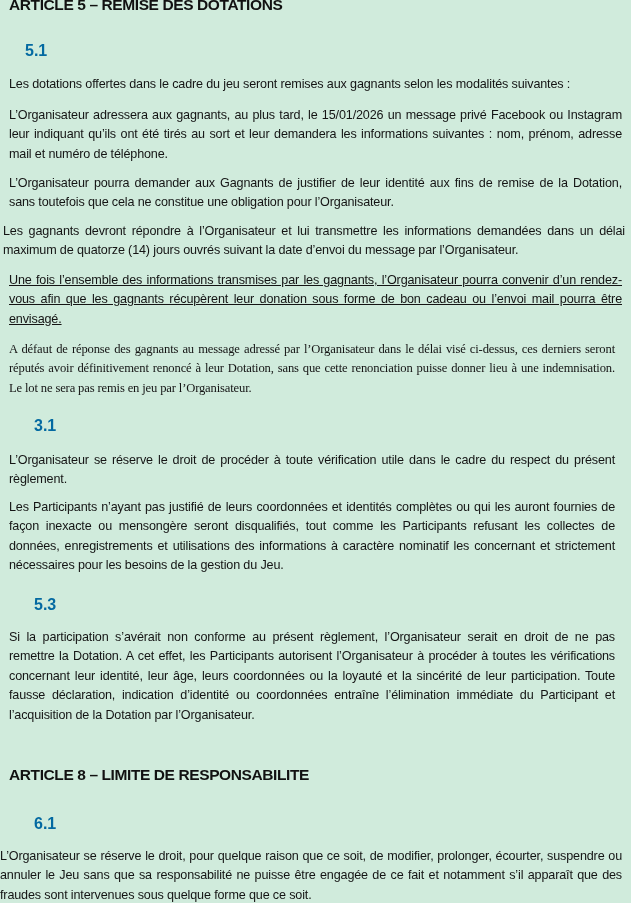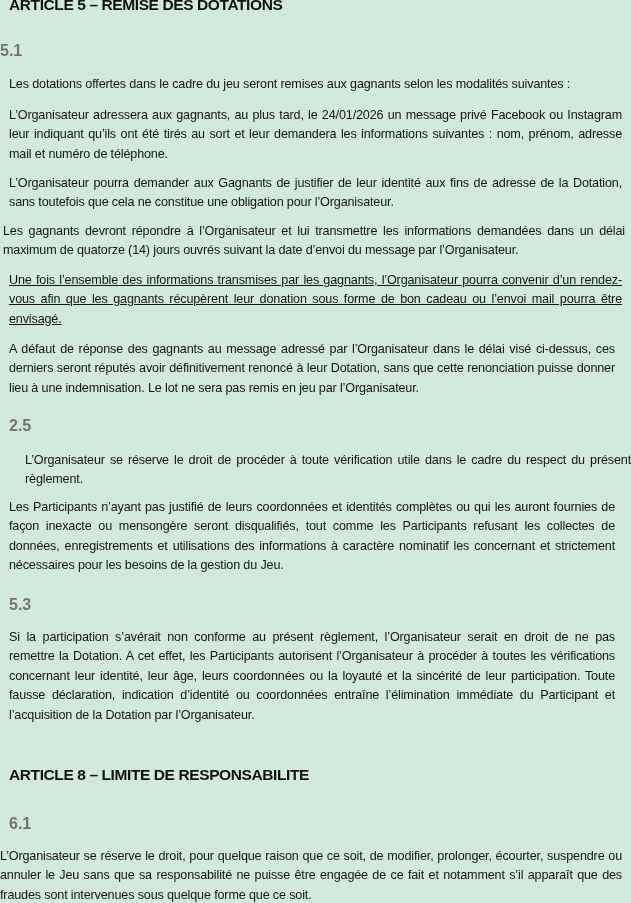--- a/index.html
+++ b/index.html
@@ -26,21 +26,22 @@
       font-weight: bold;
       font-size: 15.5px;
       letter-spacing: -0.4px;
       white-space: nowrap;
       color: #111;
     }
     .sec-title {
       position: absolute;
       font-weight: bold;
       font-size: 16px;
-      color: #737373;
+      color: #0369a1;
+      padding-left: 25px;
     }
     .para {
       position: absolute;
       font-size: 12.6px;
       line-height: 19.4px;
       text-align: justify;
       letter-spacing: -0.15px;
       color: #141414;
     }
   </style>
@@ -48,33 +49,33 @@
 <body>
 
 <div class="doc">
 
   <div class="art-title" style="left:9px; top:-4px;">ARTICLE 5 – REMISE DES DOTATIONS</div>
 
   <div class="sec-title" style="left:0px; top:42px;">5.1</div>
 
   <div class="para" style="left:9px; top:75px; width:640px; white-space:nowrap;">Les dotations offertes dans le cadre du jeu seront remises aux gagnants selon les modalités suivantes :</div>
 
-  <div class="para" style="left:9px; top:106px; width:613px;">L’Organisateur adressera aux gagnants, au plus tard, le 24/01/2026 un message privé Facebook ou Instagram leur indiquant qu’ils ont été tirés au sort et leur demandera les informations suivantes : nom, prénom, adresse mail et numéro de téléphone.</div>
+  <div class="para" style="left:9px; top:106px; width:613px;">L’Organisateur adressera aux gagnants, au plus tard, le 15/01/2026 un message privé Facebook ou Instagram leur indiquant qu’ils ont été tirés au sort et leur demandera les informations suivantes : nom, prénom, adresse mail et numéro de téléphone.</div>
 
-  <div class="para" style="left:9px; top:174px; width:613px;">L’Organisateur pourra demander aux Gagnants de justifier de leur identité aux fins de adresse de la Dotation, sans toutefois que cela ne constitue une obligation pour l’Organisateur.</div>
+  <div class="para" style="left:9px; top:174px; width:613px;">L’Organisateur pourra demander aux Gagnants de justifier de leur identité aux fins de remise de la Dotation, sans toutefois que cela ne constitue une obligation pour l’Organisateur.</div>
 
   <div class="para" style="left:3px; top:222px; width:622px;">Les gagnants devront répondre à l’Organisateur et lui transmettre les informations demandées dans un délai maximum de quatorze (14) jours ouvrés suivant la date d’envoi du message par l’Organisateur.</div>
 
   <div class="para" style="left:9px; top:271px; width:613px;text-decoration:underline;">Une fois l’ensemble des informations transmises par les gagnants, l’Organisateur pourra convenir d’un rendez-vous afin que les gagnants récupèrent leur donation sous forme de bon cadeau ou l’envoi mail pourra être envisagé.</div>
 
-  <div class="para" style="left:9px; top:340px; width:606px;">A défaut de réponse des gagnants au message adressé par l’Organisateur dans le délai visé ci-dessus, ces derniers seront réputés avoir définitivement renoncé à leur Dotation, sans que cette renonciation puisse donner lieu à une indemnisation. Le lot ne sera pas remis en jeu par l’Organisateur.</div>
+  <div class="para" style="left:9px; top:340px; width:606px;font-family:Liberation Serif, serif;">A défaut de réponse des gagnants au message adressé par l’Organisateur dans le délai visé ci-dessus, ces derniers seront réputés avoir définitivement renoncé à leur Dotation, sans que cette renonciation puisse donner lieu à une indemnisation. Le lot ne sera pas remis en jeu par l’Organisateur.</div>
 
-  <div class="sec-title" style="left:9px; top:417px;">2.5</div>
+  <div class="sec-title" style="left:9px; top:417px;">3.1</div>
 
-  <div class="para" style="left:25px; top:451px; width:606px;">L’Organisateur se réserve le droit de procéder à toute vérification utile dans le cadre du respect du présent règlement.</div>
+  <div class="para" style="left:9px; top:451px; width:606px;">L’Organisateur se réserve le droit de procéder à toute vérification utile dans le cadre du respect du présent règlement.</div>
 
   <div class="para" style="left:9px; top:498px; width:606px;">Les Participants n’ayant pas justifié de leurs coordonnées et identités complètes ou qui les auront fournies de façon inexacte ou mensongère seront disqualifiés, tout comme les Participants refusant les collectes de données, enregistrements et utilisations des informations à caractère nominatif les concernant et strictement nécessaires pour les besoins de la gestion du Jeu.</div>
 
   <div class="sec-title" style="left:9px; top:596px;">5.3</div>
 
   <div class="para" style="left:9px; top:628px; width:606px;">Si la participation s’avérait non conforme au présent règlement, l’Organisateur serait en droit de ne pas remettre la Dotation. A cet effet, les Participants autorisent l’Organisateur à procéder à toutes les vérifications concernant leur identité, leur âge, leurs coordonnées ou la loyauté et la sincérité de leur participation. Toute fausse déclaration, indication d’identité ou coordonnées entraîne l’élimination immédiate du Participant et l’acquisition de la Dotation par l’Organisateur.</div>
 
   <div class="art-title" style="left:9px; top:766px;">ARTICLE 8 – LIMITE DE RESPONSABILITE</div>
 
   <div class="sec-title" style="left:9px; top:815px;text-align:center;">6.1</div>

